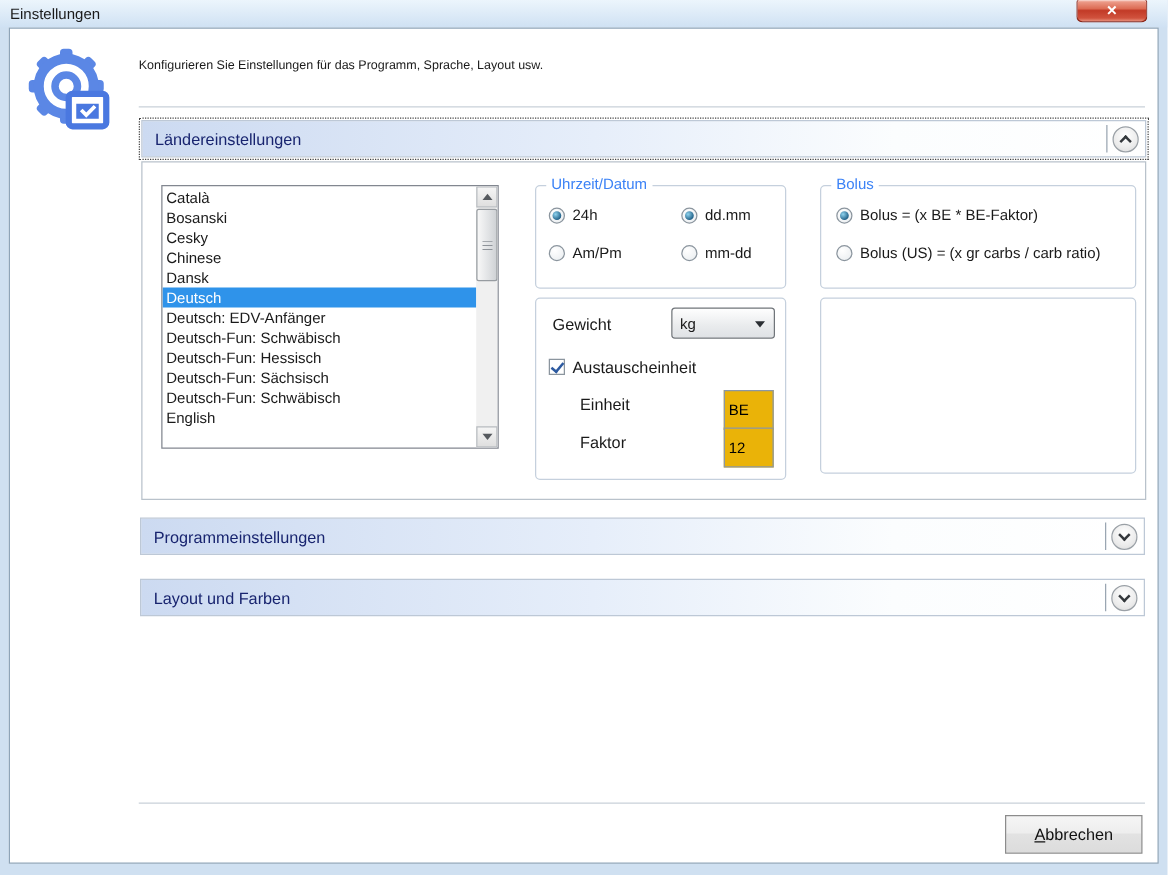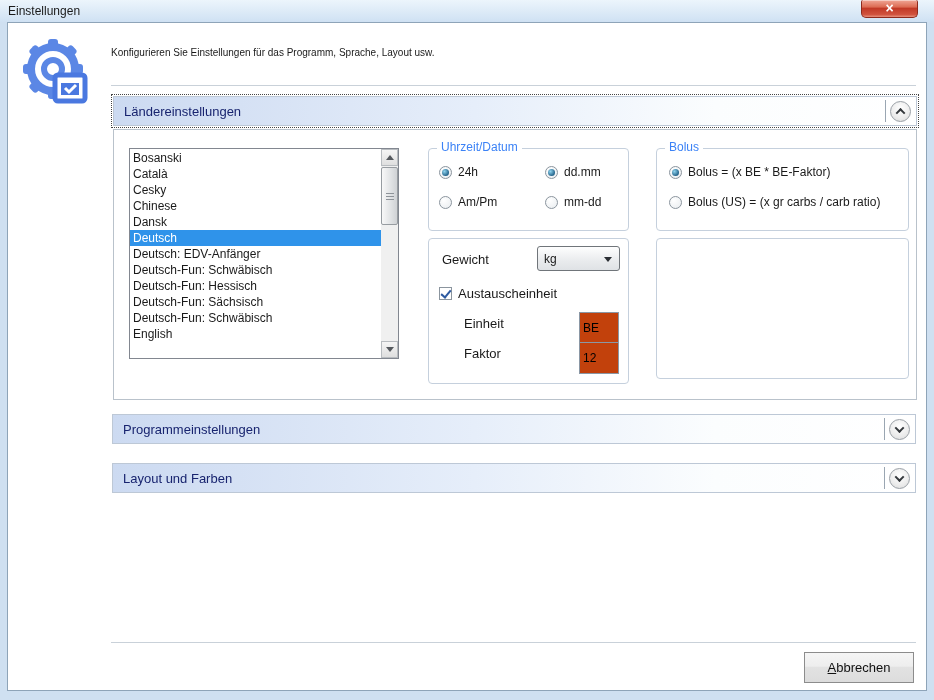--- a/index.html
+++ b/index.html
@@ -146,21 +146,21 @@
     border:1px solid #70757a; border-radius:3px;
     background:linear-gradient(#fefefe,#e9ebed 60%,#dfe2e5);
     display:flex; align-items:center; padding-left:6px; cursor:default;text-align:center;
   }
   .combo-arrow {
     position:absolute; right:7px; top:10px; width:0; height:0;
     border-left:4px solid transparent; border-right:4px solid transparent; border-top:5px solid #2a2e33;
   }
   .tfield {
     position:absolute; width:40px; height:32px; border:1px solid #8a97a5;
-    font-family:"Liberation Sans", sans-serif; font-size:12px; padding-left:3px; background:#c2410c;
+    font-family:"Liberation Sans", sans-serif; font-size:12px; padding-left:3px; background:#eab308;
   }
   .lbl { position:absolute; font-size:13px; }
 
   
   .btn {
     position:absolute; top:629px; width:111px; height:31px;
     background:linear-gradient(#f5f5f5,#eeeeee 45%,#e2e2e2 50%,#dcdcdc);
     font-family:"Liberation Sans", sans-serif; font-size:13px; color:#111;
     text-align:center; line-height:29px; cursor:default;
   }
@@ -223,22 +223,22 @@
     <div class="exp-divider"></div>
     <div class="chev-btn">
       <span class="chev-up"></span>
     </div>
   </div>
 
   <div class="sec1-content"></div>
 
   <div class="listbox">
     <div class="list-inner">
+      <div class="list-item">Català</div>
       <div class="list-item">Bosanski</div>
-      <div class="list-item">Català</div>
       <div class="list-item">Cesky</div>
       <div class="list-item">Chinese</div>
       <div class="list-item">Dansk</div>
       <div class="list-item selected">Deutsch</div>
       <div class="list-item">Deutsch: EDV-Anfänger</div>
       <div class="list-item">Deutsch-Fun: Schwäbisch</div>
       <div class="list-item">Deutsch-Fun: Hessisch</div>
       <div class="list-item">Deutsch-Fun: Sächsisch</div>
       <div class="list-item">Deutsch-Fun: Schwäbisch</div>
       <div class="list-item">English</div>

